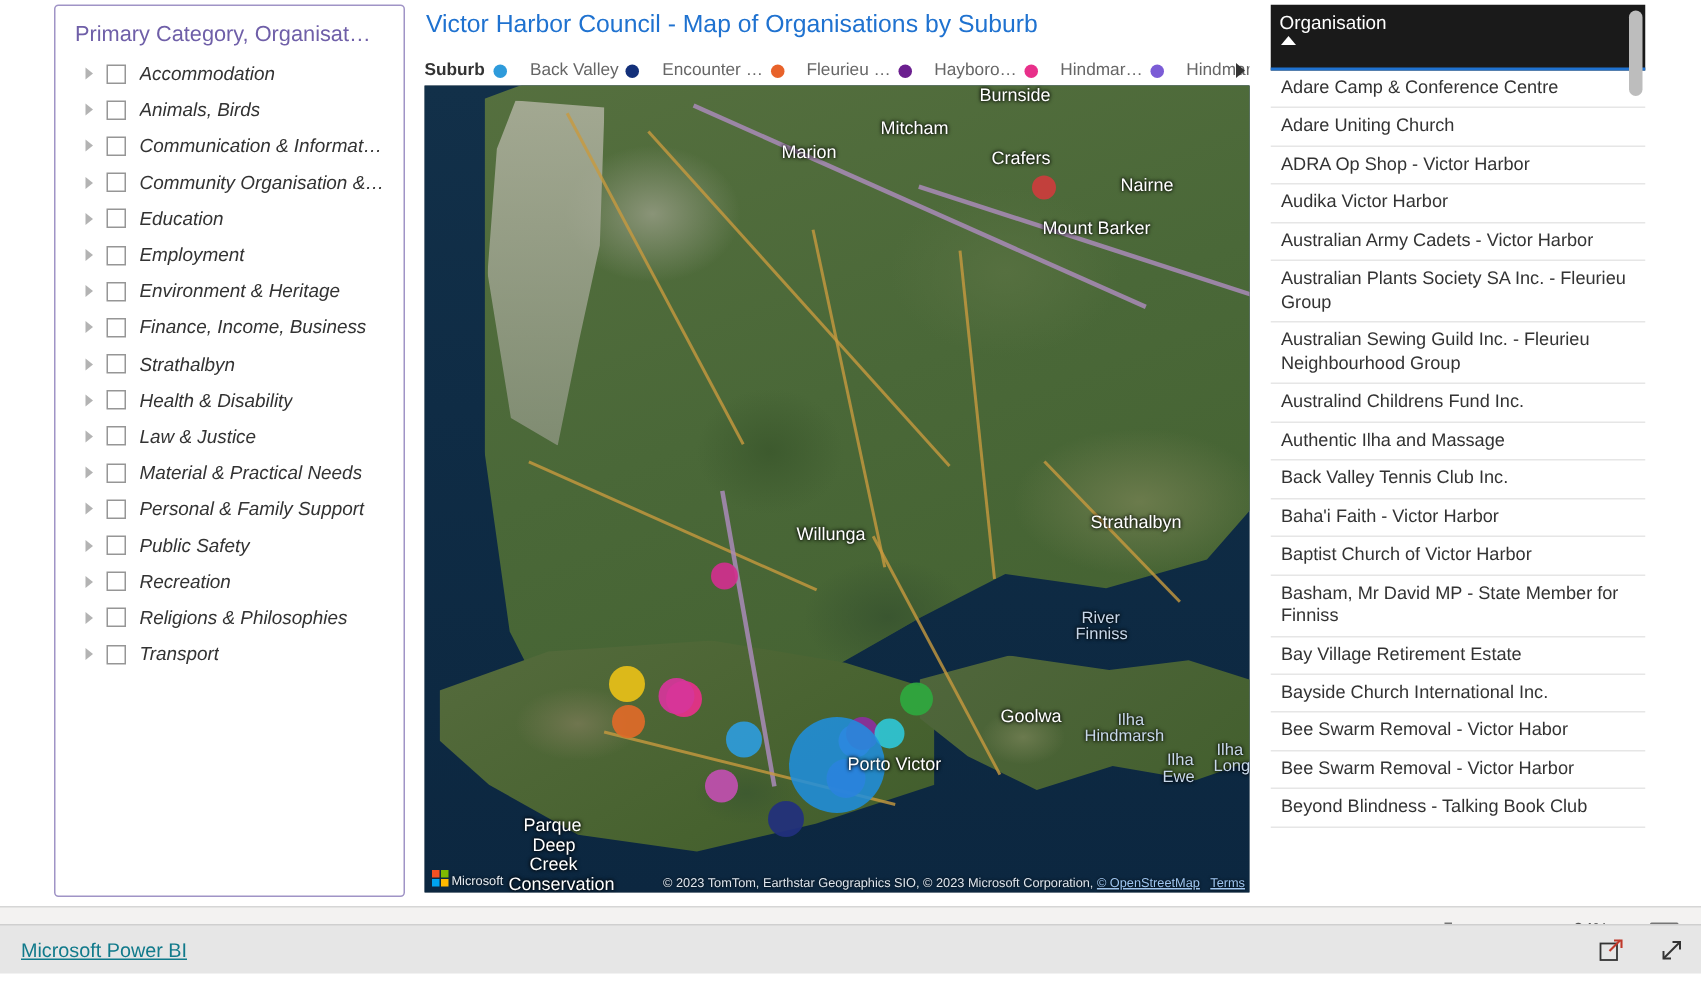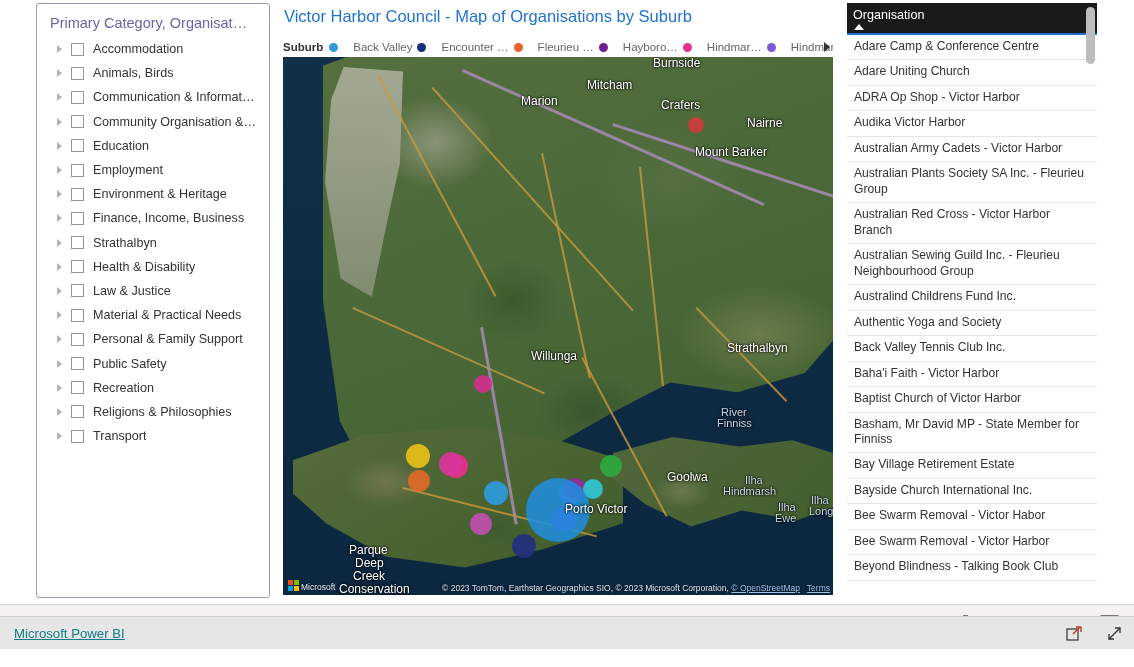--- a/index.html
+++ b/index.html
@@ -46,20 +46,21 @@
     position: absolute;
     left: 0; top: 33px; right: 0; bottom: 4px;
     overflow: hidden;
   }
   .slicer-row {
     position: relative;
     height: 24.2px;
     display: flex;
     align-items: center;
     padding-left: 17px;
+    font-style: italic;
   }
   .expand-arrow {
     width: 13px; height: 13px;
     flex: 0 0 13px;
     position: relative;
     margin-right: 4px;
   }
   .expand-arrow::before {
     content: "";
     position: absolute;
@@ -274,21 +275,21 @@
   
   #orgtable {
     position: absolute;
     left: 847px; top: 3px;
     width: 250px; height: 578px;
     background: #ffffff;
     overflow: hidden;
   }
   #org-header {
     position: relative;
-    height: 32px;
+    height: 44px;
     background: #1a1a1a;
     border-bottom: 2px solid #1f72d0;
     padding-left: 16px;
   }
   #org-header-label {
     position: absolute;
     left: 6px; top: 5px;
     font-size: 12.6px;
     color: #ffffff;
   }
@@ -621,24 +622,23 @@
         <div id="org-header-label">Organisation</div>
         <div id="org-sort-arrow"></div>
       </div>
       <div id="org-rows">
           <div class="org-row">Adare Camp &amp; Conference Centre</div>
           <div class="org-row">Adare Uniting Church</div>
           <div class="org-row">ADRA Op Shop - Victor Harbor</div>
           <div class="org-row">Audika Victor Harbor</div>
           <div class="org-row">Australian Army Cadets - Victor Harbor</div>
           <div class="org-row">Australian Plants Society SA Inc. - Fleurieu Group</div>
-          <div class="org-row">Australian Red Cross - Victor Harbor Branch</div>
           <div class="org-row">Australian Sewing Guild Inc. - Fleurieu Neighbourhood Group</div>
           <div class="org-row">Australind Childrens Fund Inc.</div>
-          <div class="org-row">Authentic Yoga and Society</div>
+          <div class="org-row">Authentic Ilha and Massage</div>
           <div class="org-row">Back Valley Tennis Club Inc.</div>
           <div class="org-row">Baha'i Faith - Victor Harbor</div>
           <div class="org-row">Baptist Church of Victor Harbor</div>
           <div class="org-row">Basham, Mr David MP - State Member for Finniss</div>
           <div class="org-row">Bay Village Retirement Estate</div>
           <div class="org-row">Bayside Church International Inc.</div>
           <div class="org-row">Bee Swarm Removal - Victor Habor</div>
           <div class="org-row">Bee Swarm Removal - Victor Harbor</div>
           <div class="org-row">Beyond Blindness - Talking Book Club</div>
         </div>

